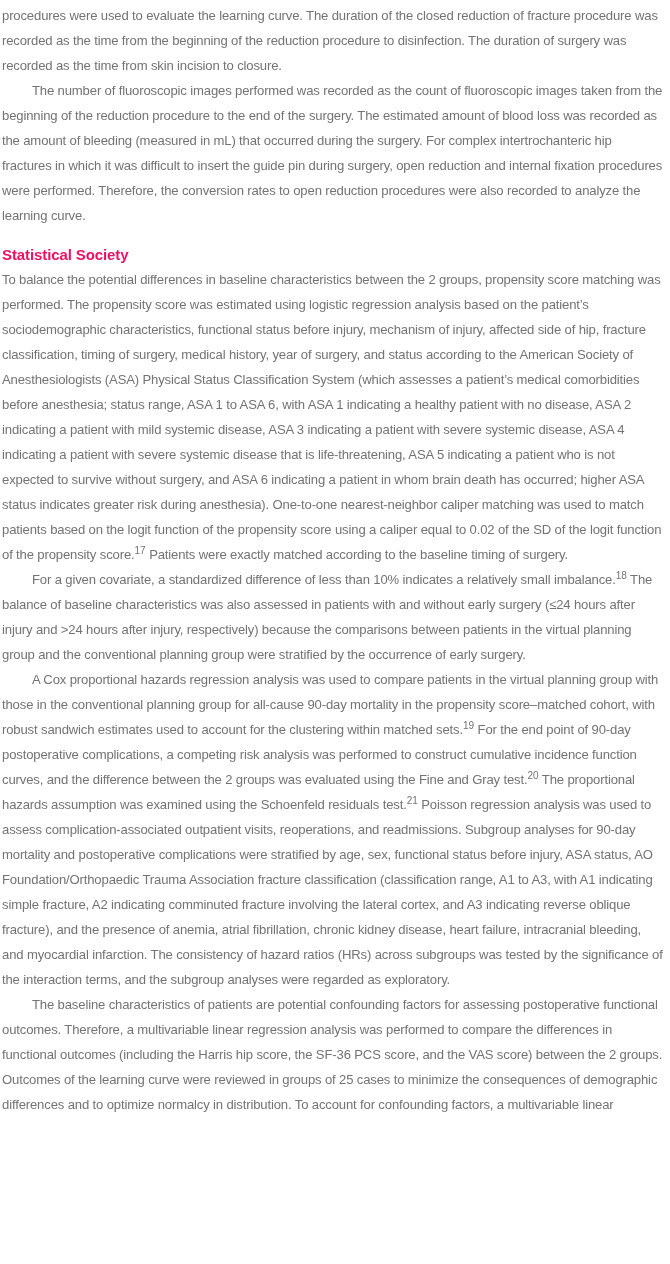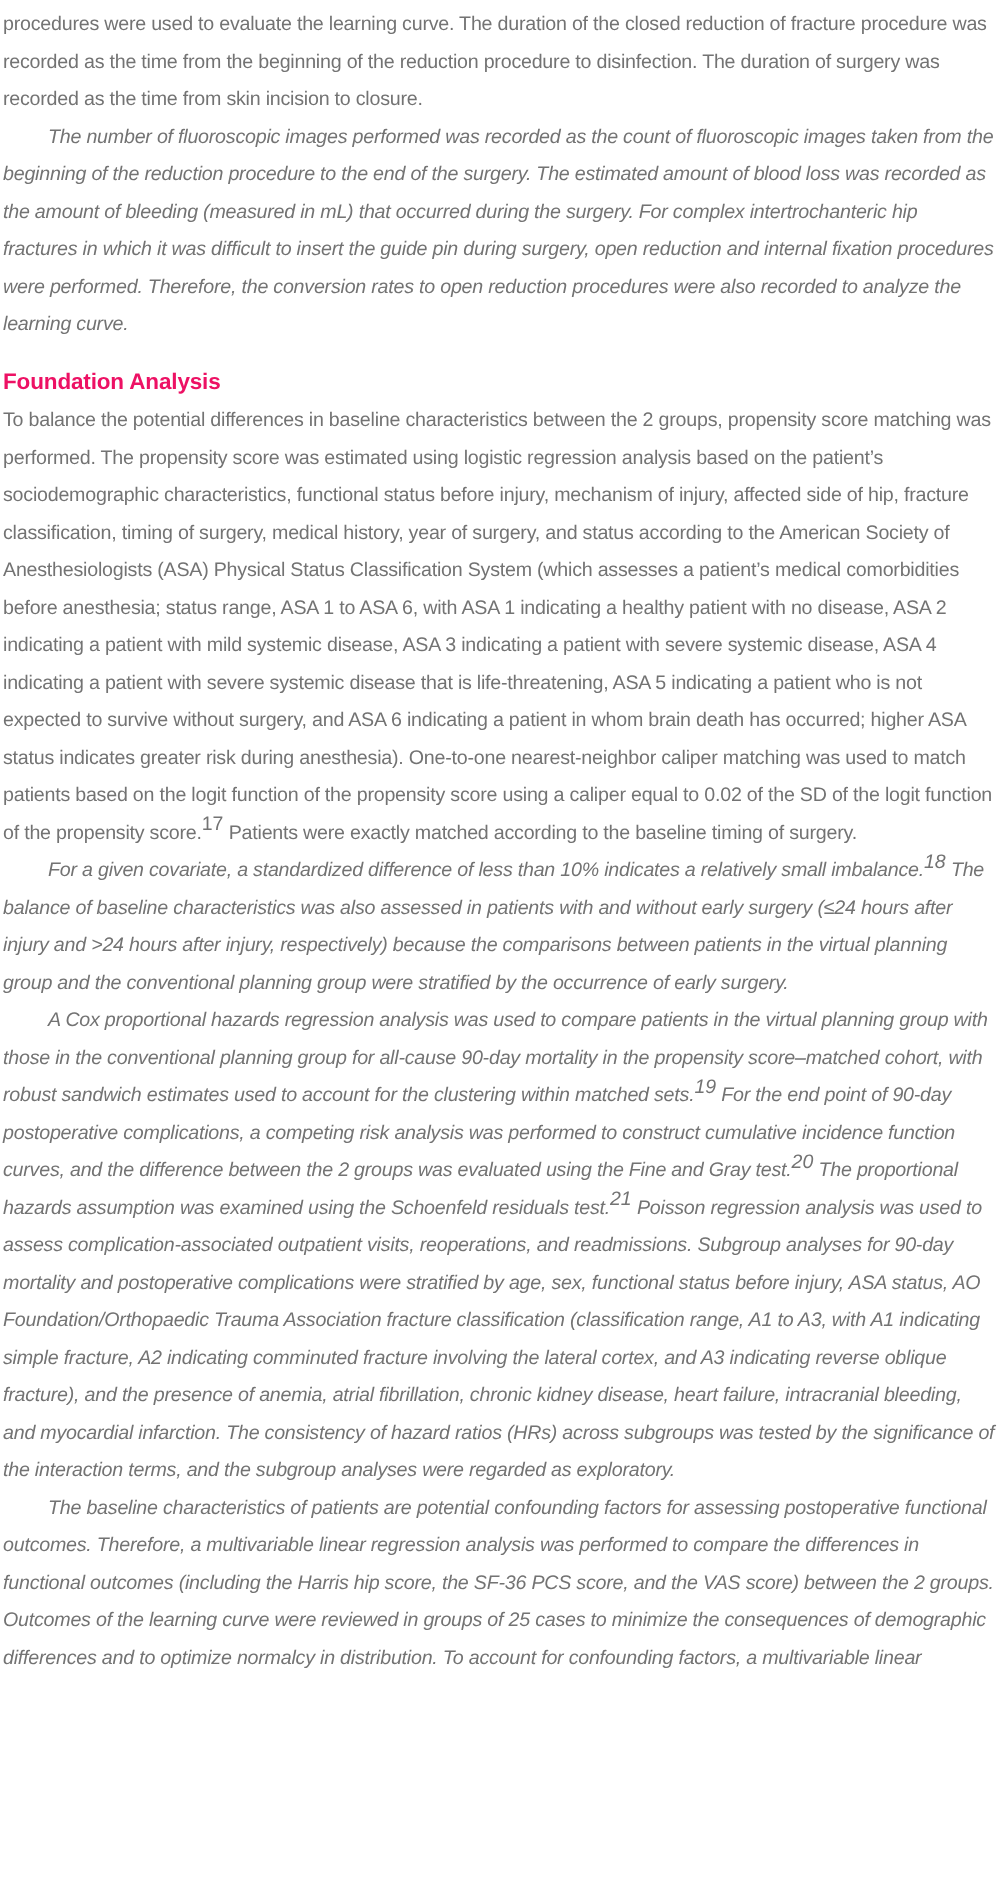--- a/index.html
+++ b/index.html
@@ -22,47 +22,46 @@
   .para {
     margin: 0;
     font-size: 13.1px;
     line-height: 25px;
     letter-spacing: -0.15px;
     text-align: left;
     color: #737373;
   }
   .para.indent {
     text-indent: 30px;
-    font-style: italic;
   }
   .section-heading {
     margin: 14px 0 0 0;
     font-size: 15px;
     line-height: 25px;
     font-weight: bold;
     letter-spacing: -0.1px;
     color: #ED1164;
   }
   sup.ref {
-    font-size: 13px;
+    font-size: 10px;
     line-height: 0;
     vertical-align: super;
     letter-spacing: 0;
   }
 </style>
 </head>
 <body>
 
 <div class="page">
 
   <p class="para">procedures were used to evaluate the learning curve. The duration of the closed reduction of fracture procedure was recorded as the time from the beginning of the reduction procedure to disinfection. The duration of surgery was recorded as the time from skin incision to closure.</p>
 
   <p class="para indent">The number of fluoroscopic images performed was recorded as the count of fluoroscopic images taken from the beginning of the reduction procedure to the end of the surgery. The estimated amount of blood loss was recorded as the amount of bleeding (measured in mL) that occurred during the surgery. For complex intertrochanteric hip fractures in which it was difficult to insert the guide pin during surgery, open reduction and internal fixation procedures were performed. Therefore, the conversion rates to open reduction procedures were also recorded to analyze the learning curve.</p>
 
-  <h2 class="section-heading">Foundation Analysis</h2>
+  <h2 class="section-heading">Statistical Society</h2>
 
   <p class="para"><span>To balance the potential differences in baseline characteristics between the 2 groups, propensity score matching was performed. The propensity score was estimated using logistic regression analysis based on the patient’s sociodemographic characteristics, functional status before injury, mechanism of injury, affected side of hip, fracture classification, timing of surgery, medical history, year of surgery, and status according to the American Society of Anesthesiologists (ASA) Physical Status Classification System (which assesses a patient’s medical comorbidities before anesthesia; status range, ASA 1 to ASA 6, with ASA 1 indicating a healthy patient with no disease, ASA 2 indicating a patient with mild systemic disease, ASA 3 indicating a patient with severe systemic disease, ASA 4 indicating a patient with severe systemic disease that is life-threatening, ASA 5 indicating a patient who is not expected to survive without surgery, and ASA 6 indicating a patient in whom brain death has occurred; higher ASA status indicates greater risk during anesthesia). One-to-one nearest-neighbor caliper matching was used to match patients based on the logit function of the propensity score using a caliper equal to 0.02 of the SD of the logit function of the propensity score.</span><sup class="ref">17</sup><span> Patients were exactly matched according to the baseline timing of surgery.</span></p>
 
   <p class="para indent"><span>For a given covariate, a standardized difference of less than 10% indicates a relatively small imbalance.</span><sup class="ref">18</sup><span> The balance of baseline characteristics was also assessed in patients with and without early surgery (≤24 hours after injury and &gt;24 hours after injury, respectively) because the comparisons between patients in the virtual planning group and the conventional planning group were stratified by the occurrence of early surgery.</span></p>
 
   <p class="para indent"><span>A Cox proportional hazards regression analysis was used to compare patients in the virtual planning group with those in the conventional planning group for all-cause 90-day mortality in the propensity score–matched cohort, with robust sandwich estimates used to account for the clustering within matched sets.</span><sup class="ref">19</sup><span> For the end point of 90-day postoperative complications, a competing risk analysis was performed to construct cumulative incidence function curves, and the difference between the 2 groups was evaluated using the Fine and Gray test.</span><sup class="ref">20</sup><span> The proportional hazards assumption was examined using the Schoenfeld residuals test.</span><sup class="ref">21</sup><span> Poisson regression analysis was used to assess complication-associated outpatient visits, reoperations, and readmissions. Subgroup analyses for 90-day mortality and postoperative complications were stratified by age, sex, functional status before injury, ASA status, AO Foundation/Orthopaedic Trauma Association fracture classification (classification range, A1 to A3, with A1 indicating simple fracture, A2 indicating comminuted fracture involving the lateral cortex, and A3 indicating reverse oblique fracture), and the presence of anemia, atrial fibrillation, chronic kidney disease, heart failure, intracranial bleeding, and myocardial infarction. The consistency of hazard ratios (HRs) across subgroups was tested by the significance of the interaction terms, and the subgroup analyses were regarded as exploratory.</span></p>
 
   <p class="para indent">The baseline characteristics of patients are potential confounding factors for assessing postoperative functional outcomes. Therefore, a multivariable linear regression analysis was performed to compare the differences in functional outcomes (including the Harris hip score, the SF-36 PCS score, and the VAS score) between the 2 groups. Outcomes of the learning curve were reviewed in groups of 25 cases to minimize the consequences of demographic differences and to optimize normalcy in distribution. To account for confounding factors, a multivariable linear</p>
 
 </div>

